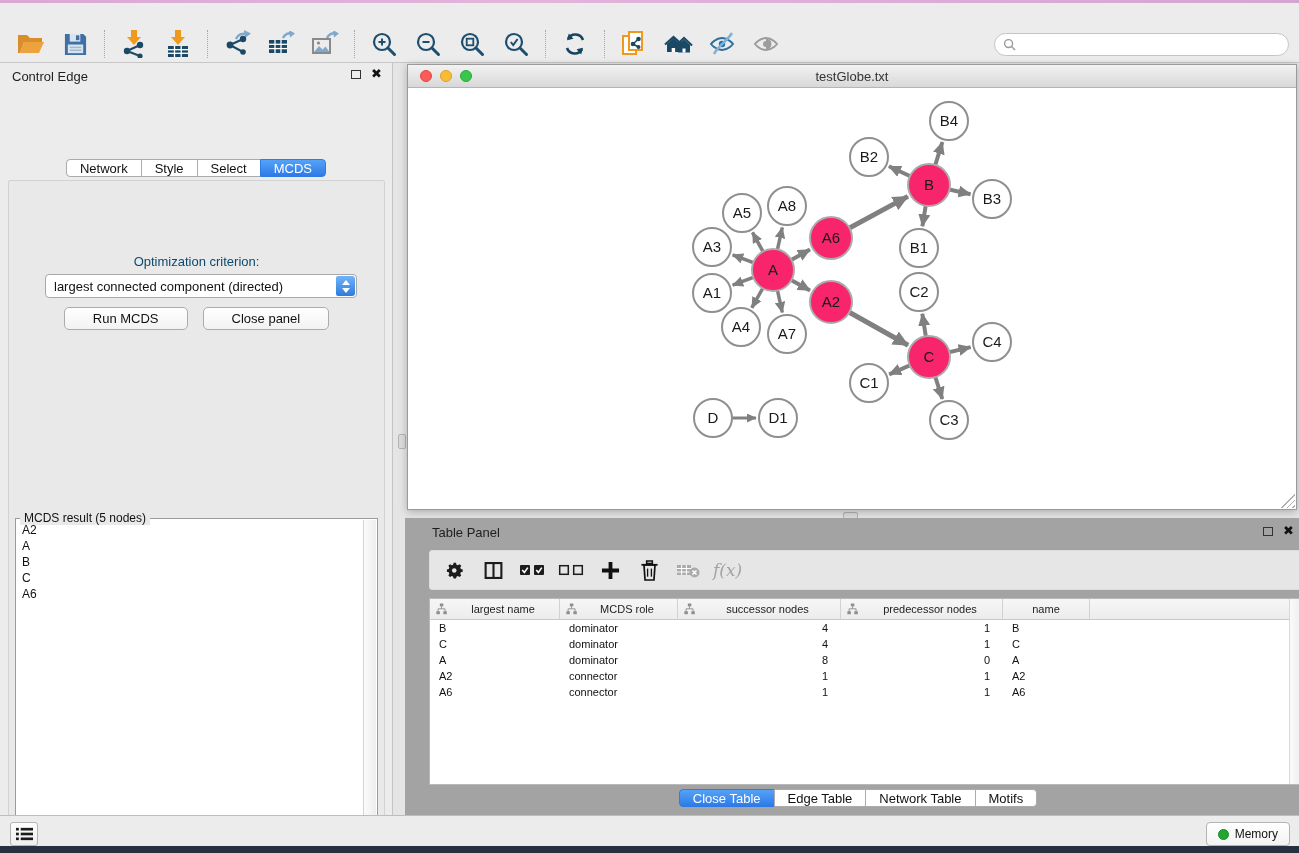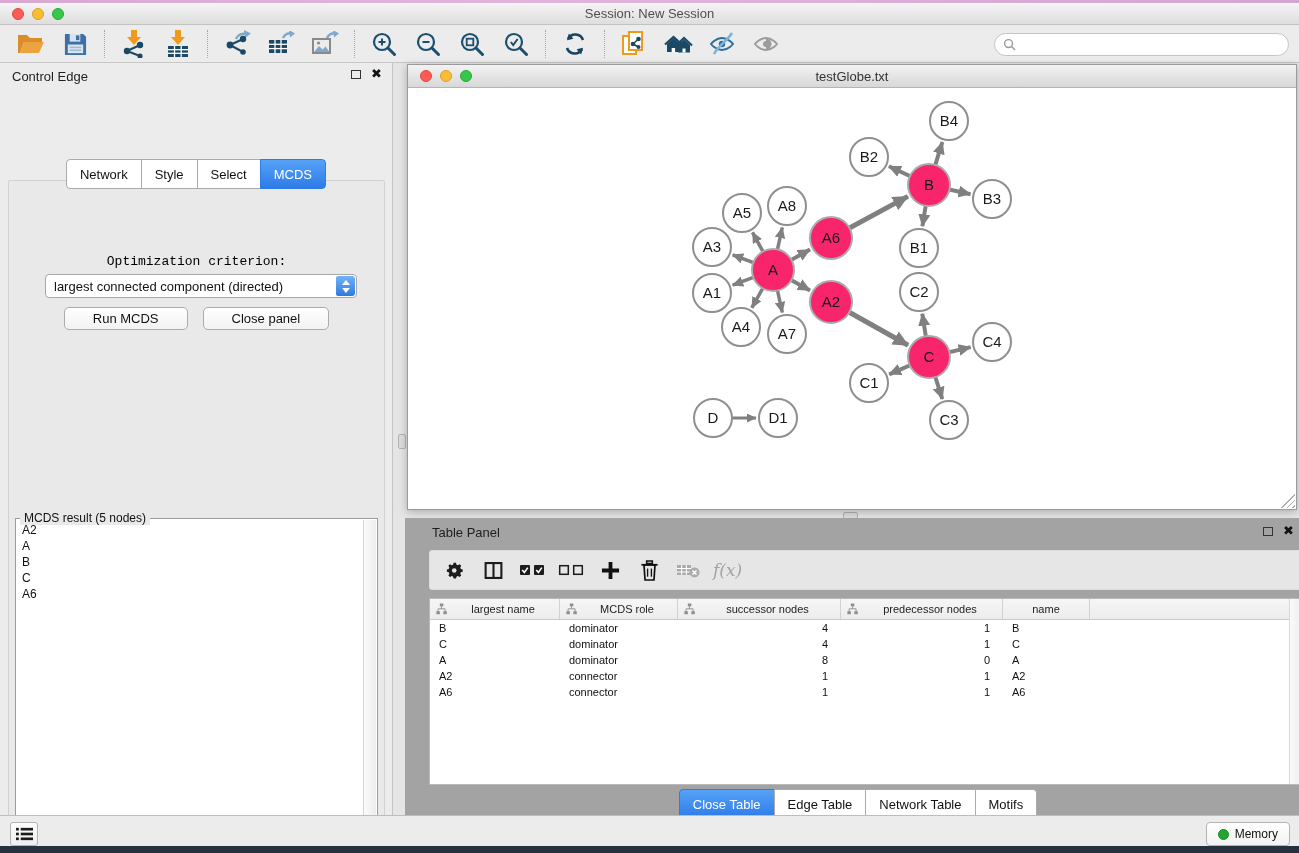--- a/index.html
+++ b/index.html
@@ -36,26 +36,26 @@
   .control-panel { position:absolute; left:0; top:63px; width:393px; height:752px;
     background:#ECECEC; border-right:1px solid #C4C4C4; }
   .panel-header { position:relative; height:26px; display:flex; align-items:center; }
   .panel-header .ph-title { font-size:13px; color:#1E1E1E; margin-left:12px; }
   .ph-icons { position:absolute; right:10px; top:6px; display:flex; gap:10px; align-items:center; }
   .float-box { width:10px; height:9px; border:1.5px solid #333; display:inline-block; cursor:pointer; }
   .close-x { font-size:13px; font-weight:bold; color:#111; cursor:pointer; line-height:10px; }
   .cp-content { position:absolute; left:8px; top:117px; width:377px; height:689px;
     background:#E9E9E9; border:1px solid #D2D2D2; border-radius:2px; }
   .cp-tabs { position:absolute; top:96px; left:0; width:100%; display:flex; justify-content:center; z-index:2; }
-  .tab { height:30px; padding:0 13px; display:flex; align-items:center; font-size:13px;
+  .tab { height:18px; padding:0 13px; display:flex; align-items:center; font-size:13px;
     background:#FFFFFF; border:1px solid #ABABAB; margin-left:-1px; cursor:pointer; color:#111; }
   .tab.first { border-radius:4px 0 0 4px; margin-left:0; }
   .tab.last { border-radius:0 4px 4px 0; }
   .tab.active { background:linear-gradient(#55A2F7,#2E7BE8); border-color:#2E7BE8; color:#FFFFFF; }
-  .opt-label { position:absolute; top:73px; width:100%; text-align:center; font-size:13px; color:#000000;font-family:Liberation Mono, monospace; }
+  .opt-label { position:absolute; top:73px; width:100%; text-align:center; font-size:13px; color:#0c4a6e; }
   .dropdown { position:absolute; left:36px; top:93px; width:312px; height:24px;
     background:#FFFFFF; border:1px solid #A8A8A8; border-radius:4px; display:flex; align-items:center; cursor:pointer; }
   .dropdown .dd-text { font-size:13px; margin-left:8px; color:#111; flex:1; white-space:nowrap; overflow:hidden; }
   .dd-stepper { width:19px; align-self:stretch; margin:1px; border-radius:2px 3px 3px 2px;
     background:linear-gradient(#71B3F7,#2E7BDE); display:flex; flex-direction:column; align-items:center; justify-content:center; gap:3px; }
   .tri-up { width:0; height:0; border-left:4px solid transparent; border-right:4px solid transparent; border-bottom:5px solid #fff; }
   .tri-down { width:0; height:0; border-left:4px solid transparent; border-right:4px solid transparent; border-top:5px solid #fff; }
   .cp-buttons { position:absolute; top:126px; width:100%; display:flex; justify-content:center; gap:15px; }
   .btn { height:23px; padding:0 28px; background:linear-gradient(#FFFFFF,#F2F2F2);
     border:1px solid #ACACAC; border-radius:5px; font-size:13px; color:#111;
@@ -126,28 +126,20 @@
     background:linear-gradient(90deg,#27313F,#3340522 20%,#222B38 45%,#2C3847 70%,#1F2834);
     background-color:#26303E; }
 </style>
 </head>
 <body>
 
 <div class="screen">
 
   <div class="top-accent"></div>
 
-  <div class="titlebar">
-    <div class="lights">
-      <span class="light red"></span>
-      <span class="light yellow"></span>
-      <span class="light green"></span>
-    </div>
-    <span class="title">Session: New Session</span>
-  </div>
 
   <div class="toolbar">
     <div class="tb-group">
       <span class="icon-btn">
         <svg width="30" height="26" viewBox="0 0 30 26">
             <path d="M2 4h9l3 3h12v4H8L4 22H2z" fill="#D98E2B"></path>
             <path d="M8 11h20l-5 11H4z" fill="#ECA33E"></path>
           </svg>
       </span>
       <span class="icon-btn">

